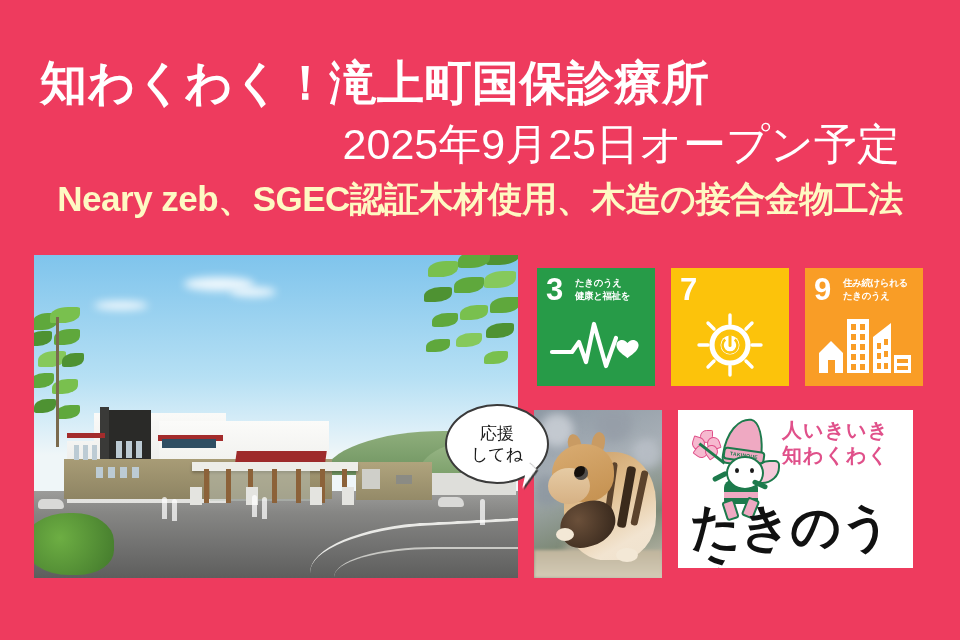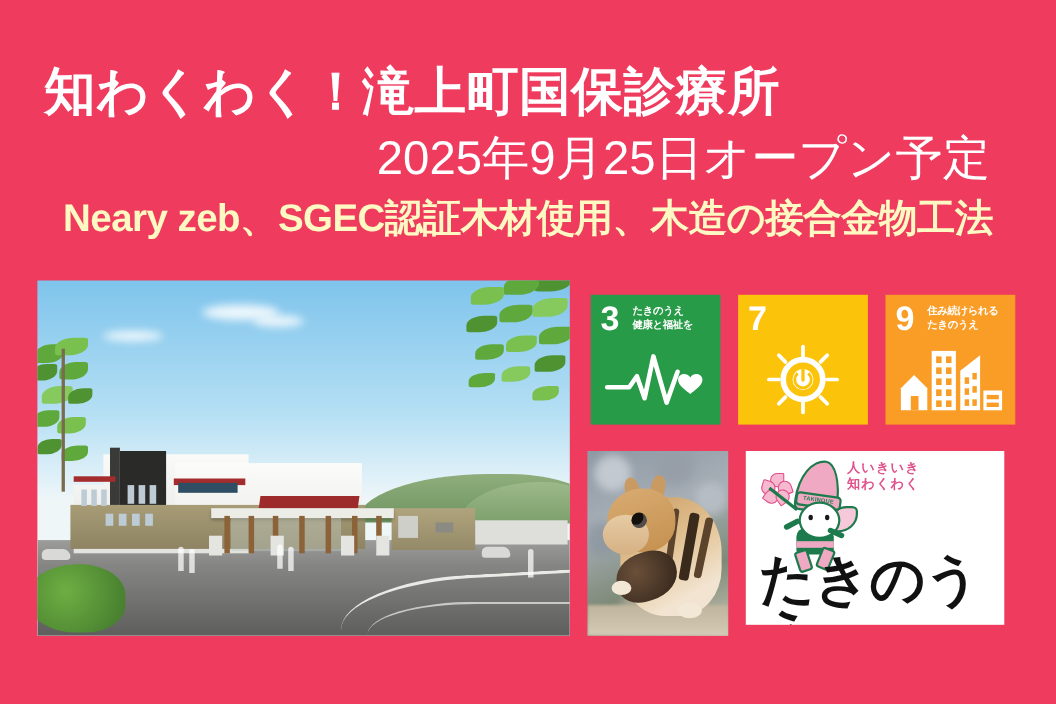--- a/index.html
+++ b/index.html
@@ -399,22 +399,22 @@
     position: absolute;
     left: 678px;
     top: 410px;
     width: 235px;
     height: 158px;
     background: #FFFFFF;
     overflow: hidden;
   }
   .logo-tag {
     position: absolute;
-    left: 92px; top: 8px;
-    font-size: 12px;
+    left: 104px; top: 8px;
+    font-size: 20px;
     line-height: 1.25;
     font-weight: 700;
     color: #E0508A;
     white-space: pre-line;
     letter-spacing: 1px;
   }
   .logo-kanji {
     position: absolute;
     left: 104px; top: 52px;
     font-size: 38px;
@@ -627,20 +627,25 @@
       <div class="leaf" style="right:66px; top:66px;  width:26px; height:14px;"></div>
       <div class="leaf" style="right:10px; top:76px;  width:28px; height:15px; background:#4E9232;"></div>
       <div class="leaf" style="right:42px; top:86px;  width:26px; height:14px; background:#86C95C;"></div>
       <div class="leaf" style="right:74px; top:92px;  width:24px; height:13px;"></div>
       <div class="leaf" style="right:16px; top:104px; width:24px; height:13px; background:#79C04E;"></div>
     </div>
 
     <div class="bush"></div>
   </div>
 
+  <div class="speech-bubble noselect">
+    <span>応援</span>
+    <span>してね</span>
+    <div class="bubble-tail"></div>
+  </div>
 
   <div class="sdg-row">
 
     <div class="sdg-card" style="background:#279B48;">
       <div class="sdg-num noselect">3</div>
       <div class="sdg-label noselect">たきのうえ
 健康と福祉を</div>
       <div class="sdg-art">
         <svg width="96" height="58" viewBox="0 0 96 58" aria-hidden="true">
           <polyline points="4,36 24,36 31,26 38,46 46,8 58,50 68,22" fill="none" stroke="#ffffff" stroke-width="4.2" stroke-linejoin="round" stroke-linecap="round"></polyline>

